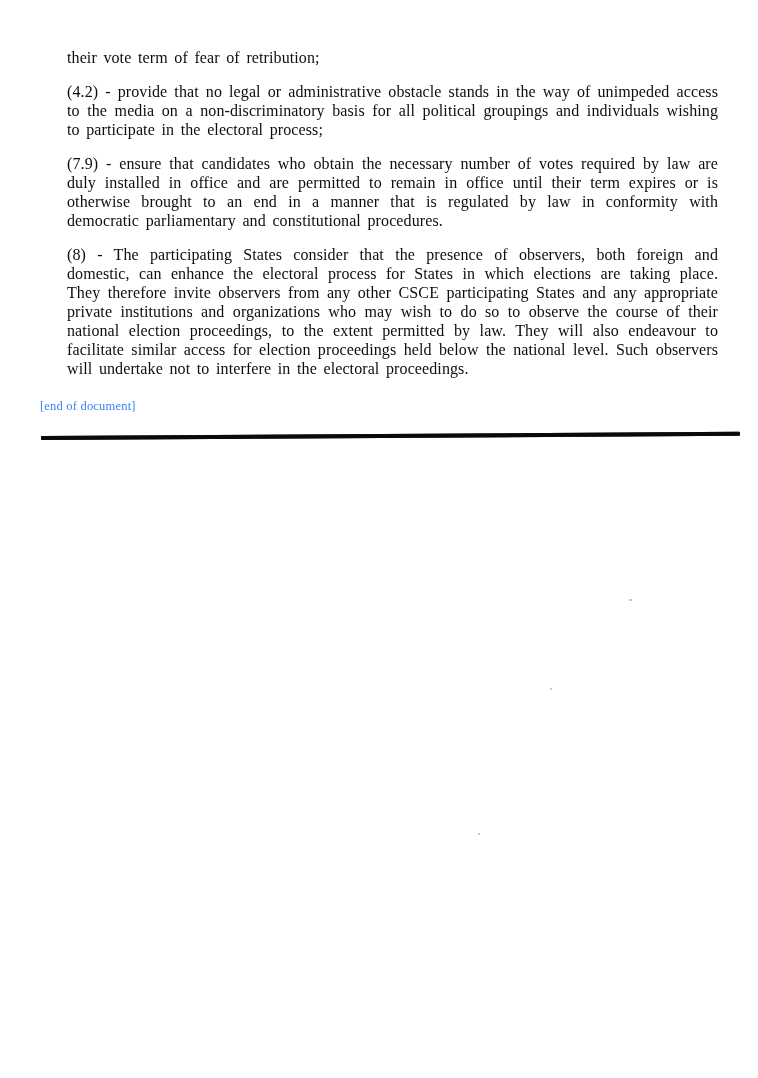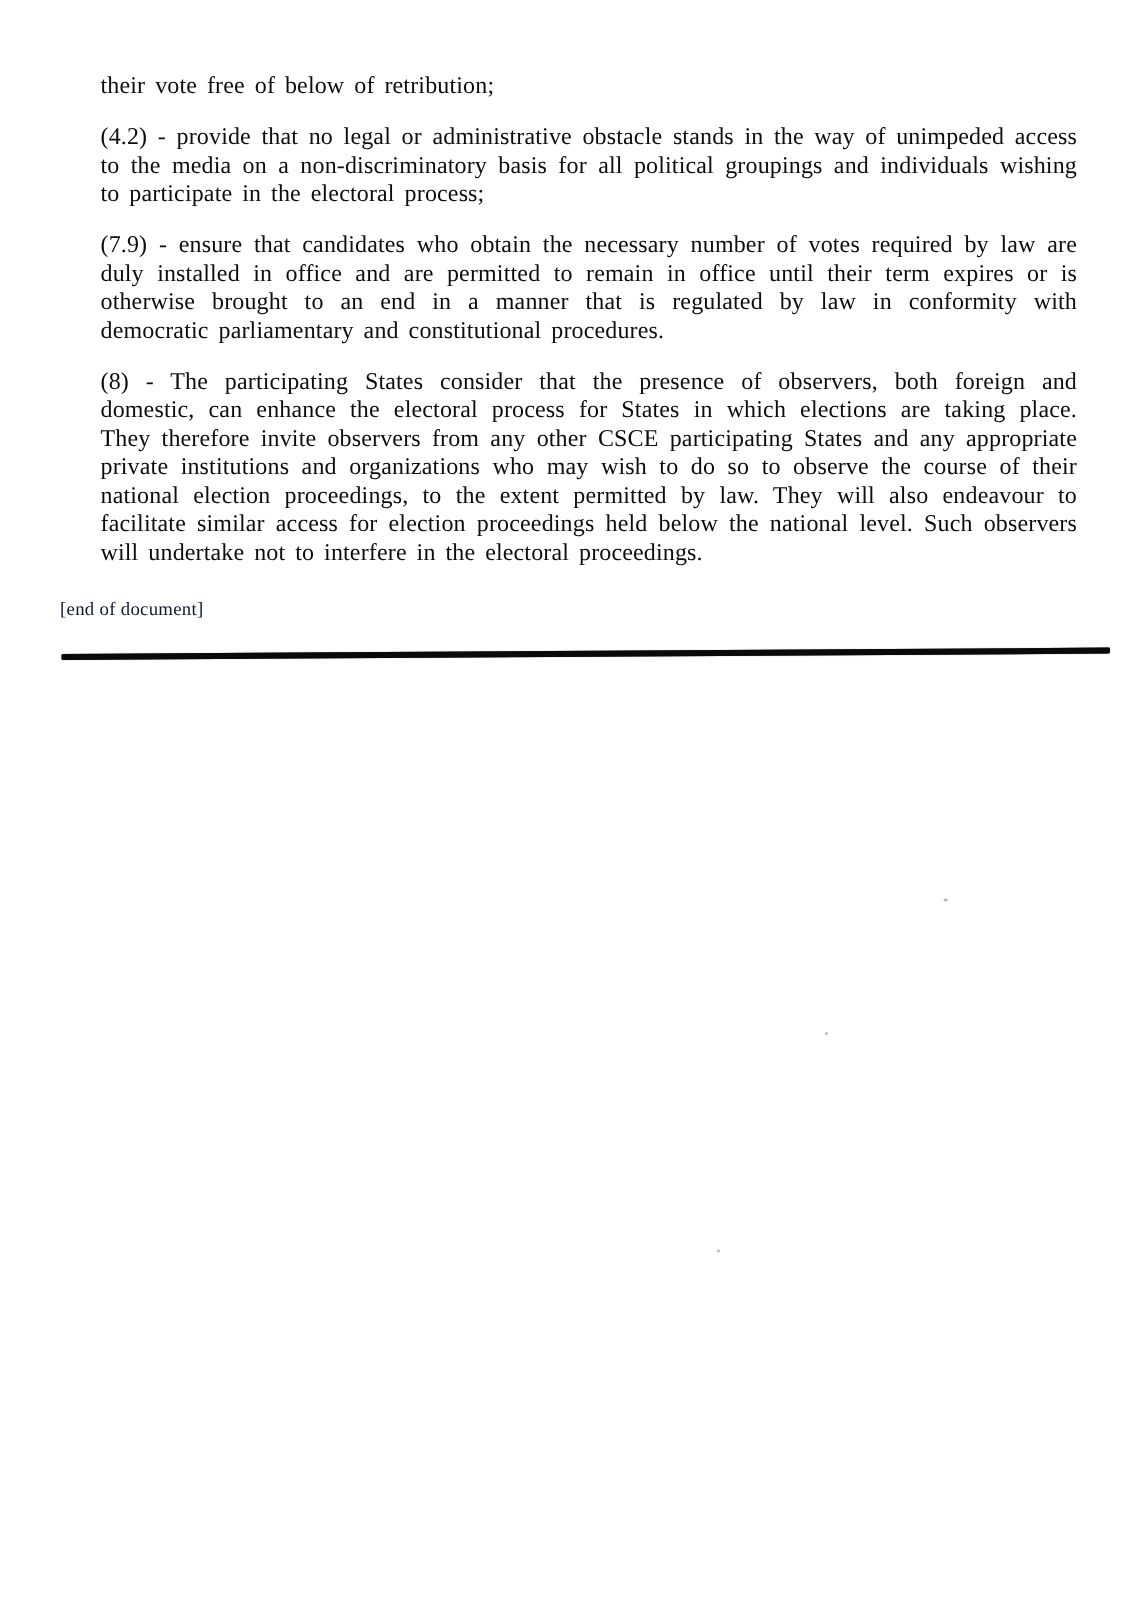--- a/index.html
+++ b/index.html
@@ -29,21 +29,21 @@
     text-align: justify;
     word-spacing: 2.5px;
     letter-spacing: 0.1px;
   }
   .end-note {
     position: absolute;
     left: 40px;
     top: 399px;
     font-size: 12.5px;
     letter-spacing: 0.2px;
-    color: #0f172a;
+    color: #3b82f6;
   }
   .divider {
     position: absolute;
     left: 41px;
     top: 436px;
     width: 699px;
     height: 4px;
     background: #0a0a0a;
     transform: rotate(-0.35deg);
     transform-origin: left center;
@@ -58,21 +58,21 @@
   .speck-1 { left: 629px; top: 599px; width: 3px; height: 2px; }
   .speck-2 { left: 550px; top: 688px; width: 2px; height: 2px; }
   .speck-3 { left: 478px; top: 833px; width: 2px; height: 2px; }
 </style>
 </head>
 <body>
 
 <div class="page">
 
   <div class="text-block">
-    <p>their vote free of below of retribution;</p>
+    <p>their vote term of fear of retribution;</p>
     <p>(4.2) - provide that no legal or administrative obstacle stands in the way of unimpeded access to the media on a non-discriminatory basis for all political groupings and individuals wishing to participate in the electoral process;</p>
     <p>(7.9) - ensure that candidates who obtain the necessary number of votes required by law are duly installed in office and are permitted to remain in office until their term expires or is otherwise brought to an end in a manner that is regulated by law in conformity with democratic parliamentary and constitutional procedures.</p>
     <p>(8) - The participating States consider that the presence of observers, both foreign and domestic, can enhance the electoral process for States in which elections are taking place. They therefore invite observers from any other CSCE participating States and any appropriate private institutions and organizations who may wish to do so to observe the course of their national election proceedings, to the extent permitted by law. They will also endeavour to facilitate similar access for election proceedings held below the national level. Such observers will undertake not to interfere in the electoral proceedings.</p>
   </div>
 
   <div class="end-note">[end of document]</div>
 
   <div class="divider"></div>
 
   <div class="speck speck-1"></div>

